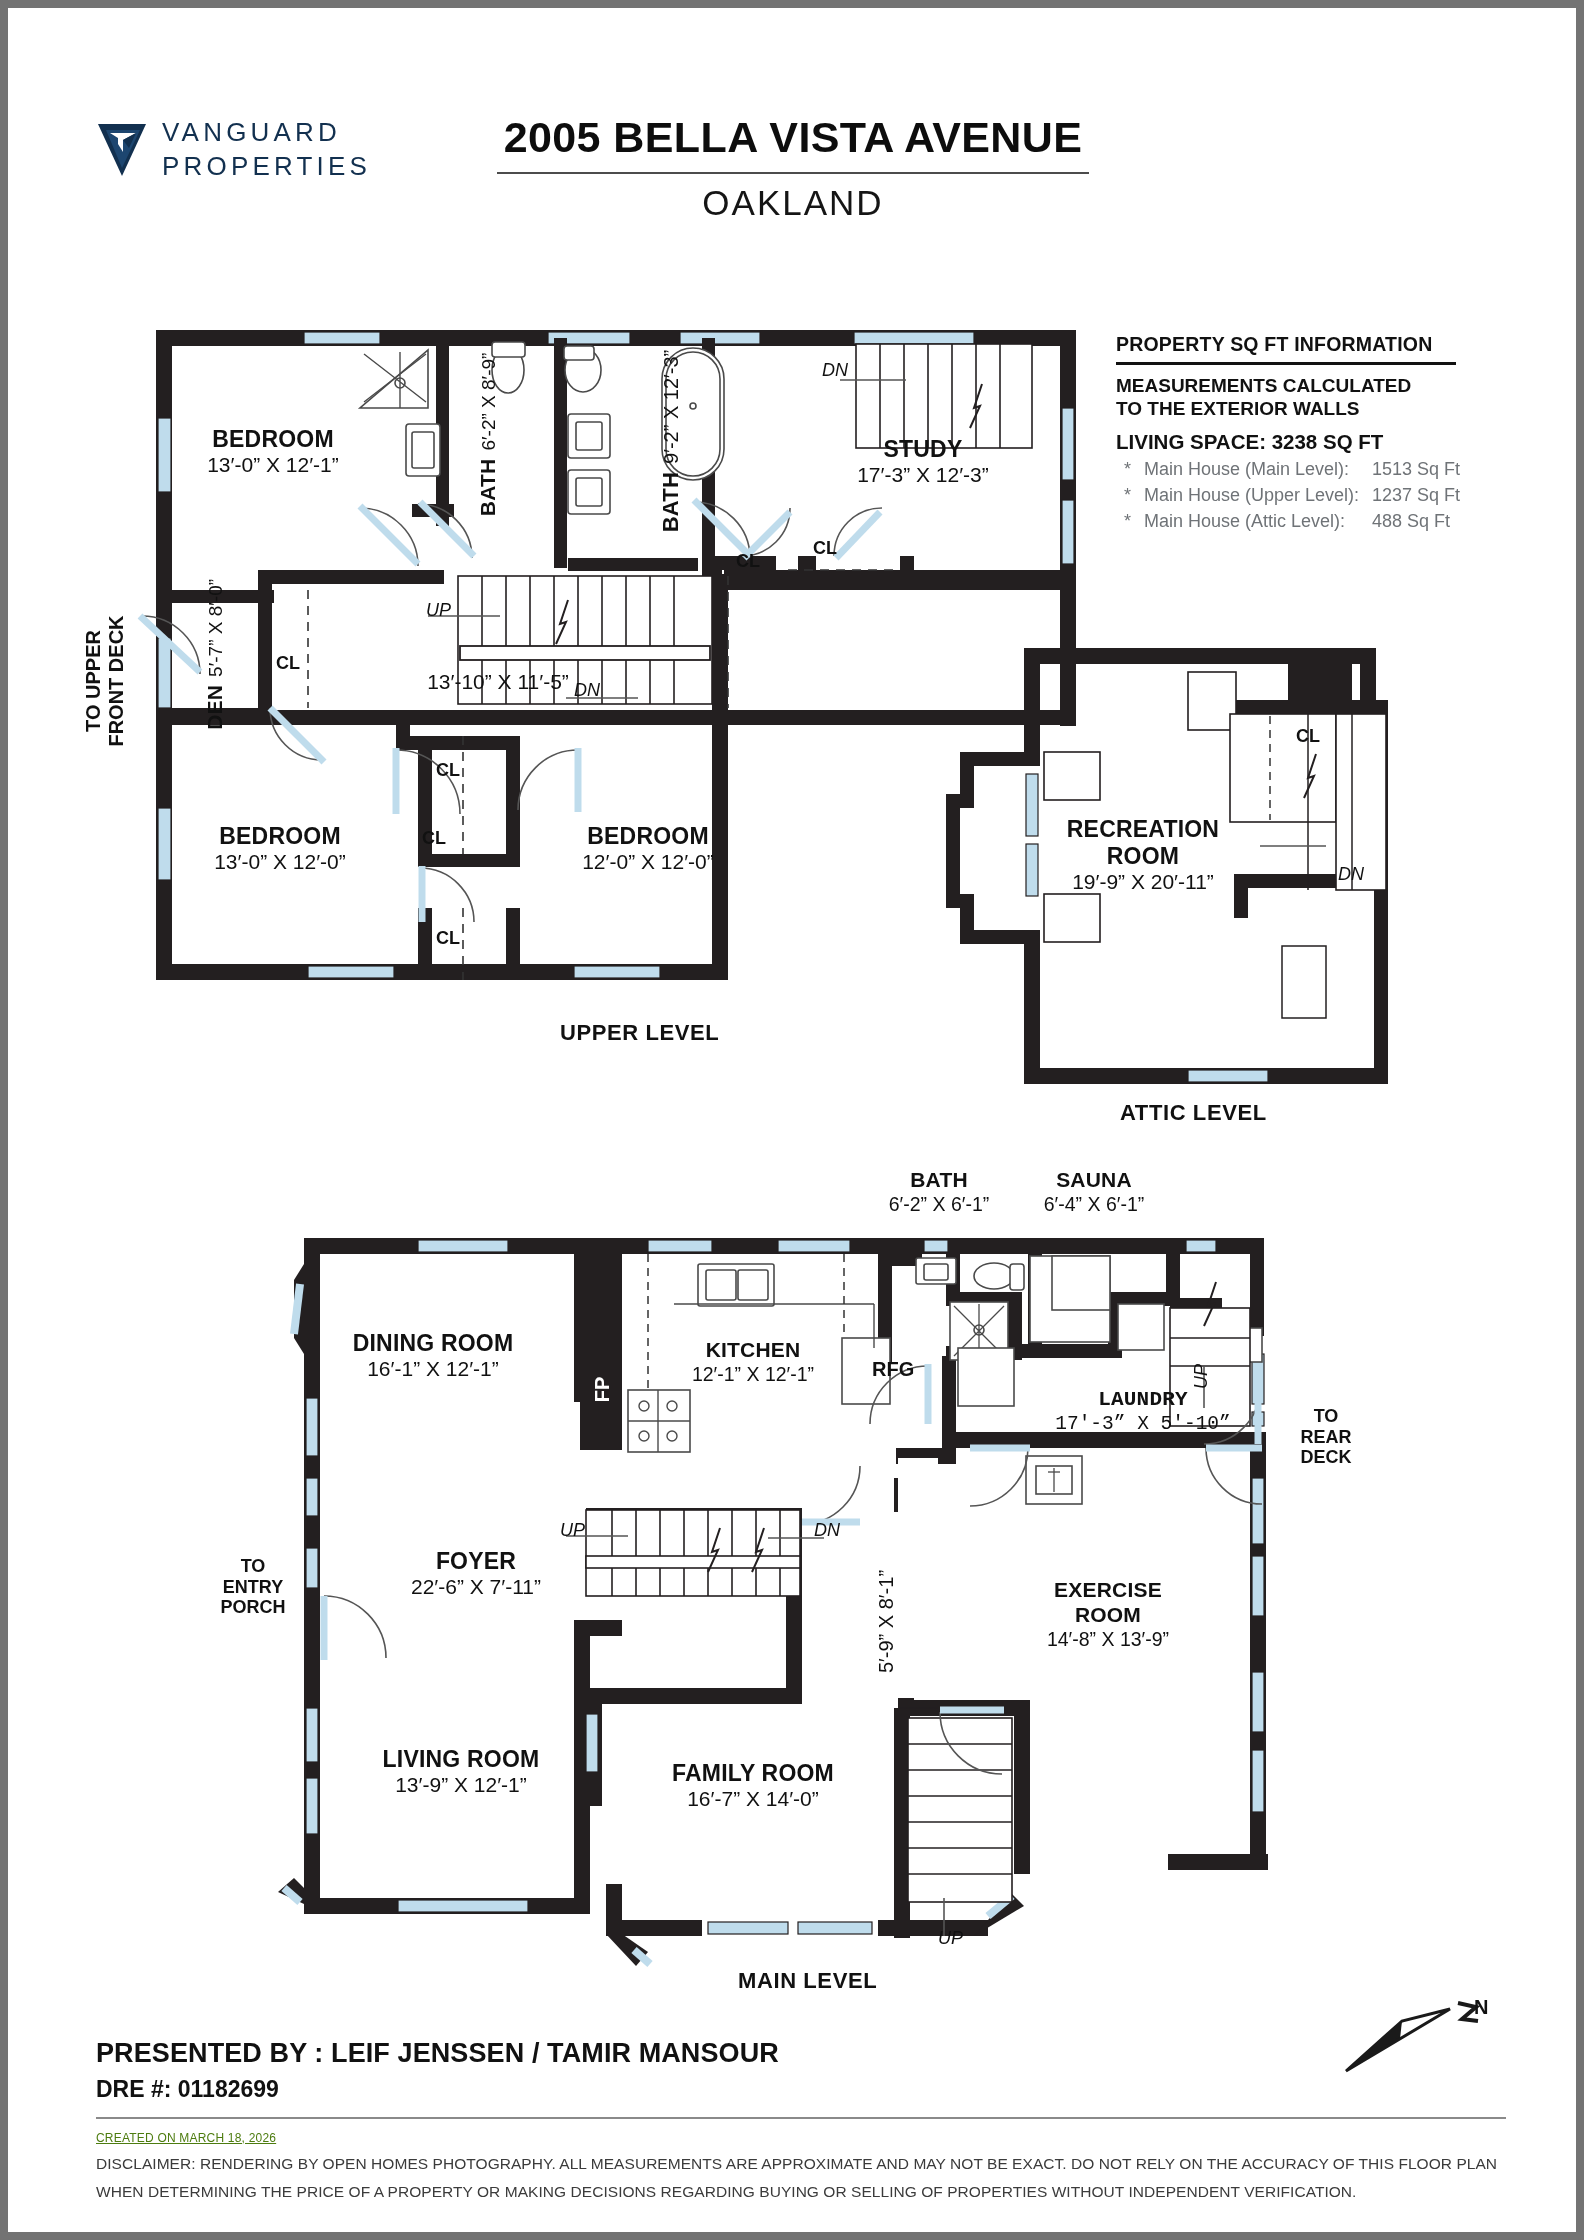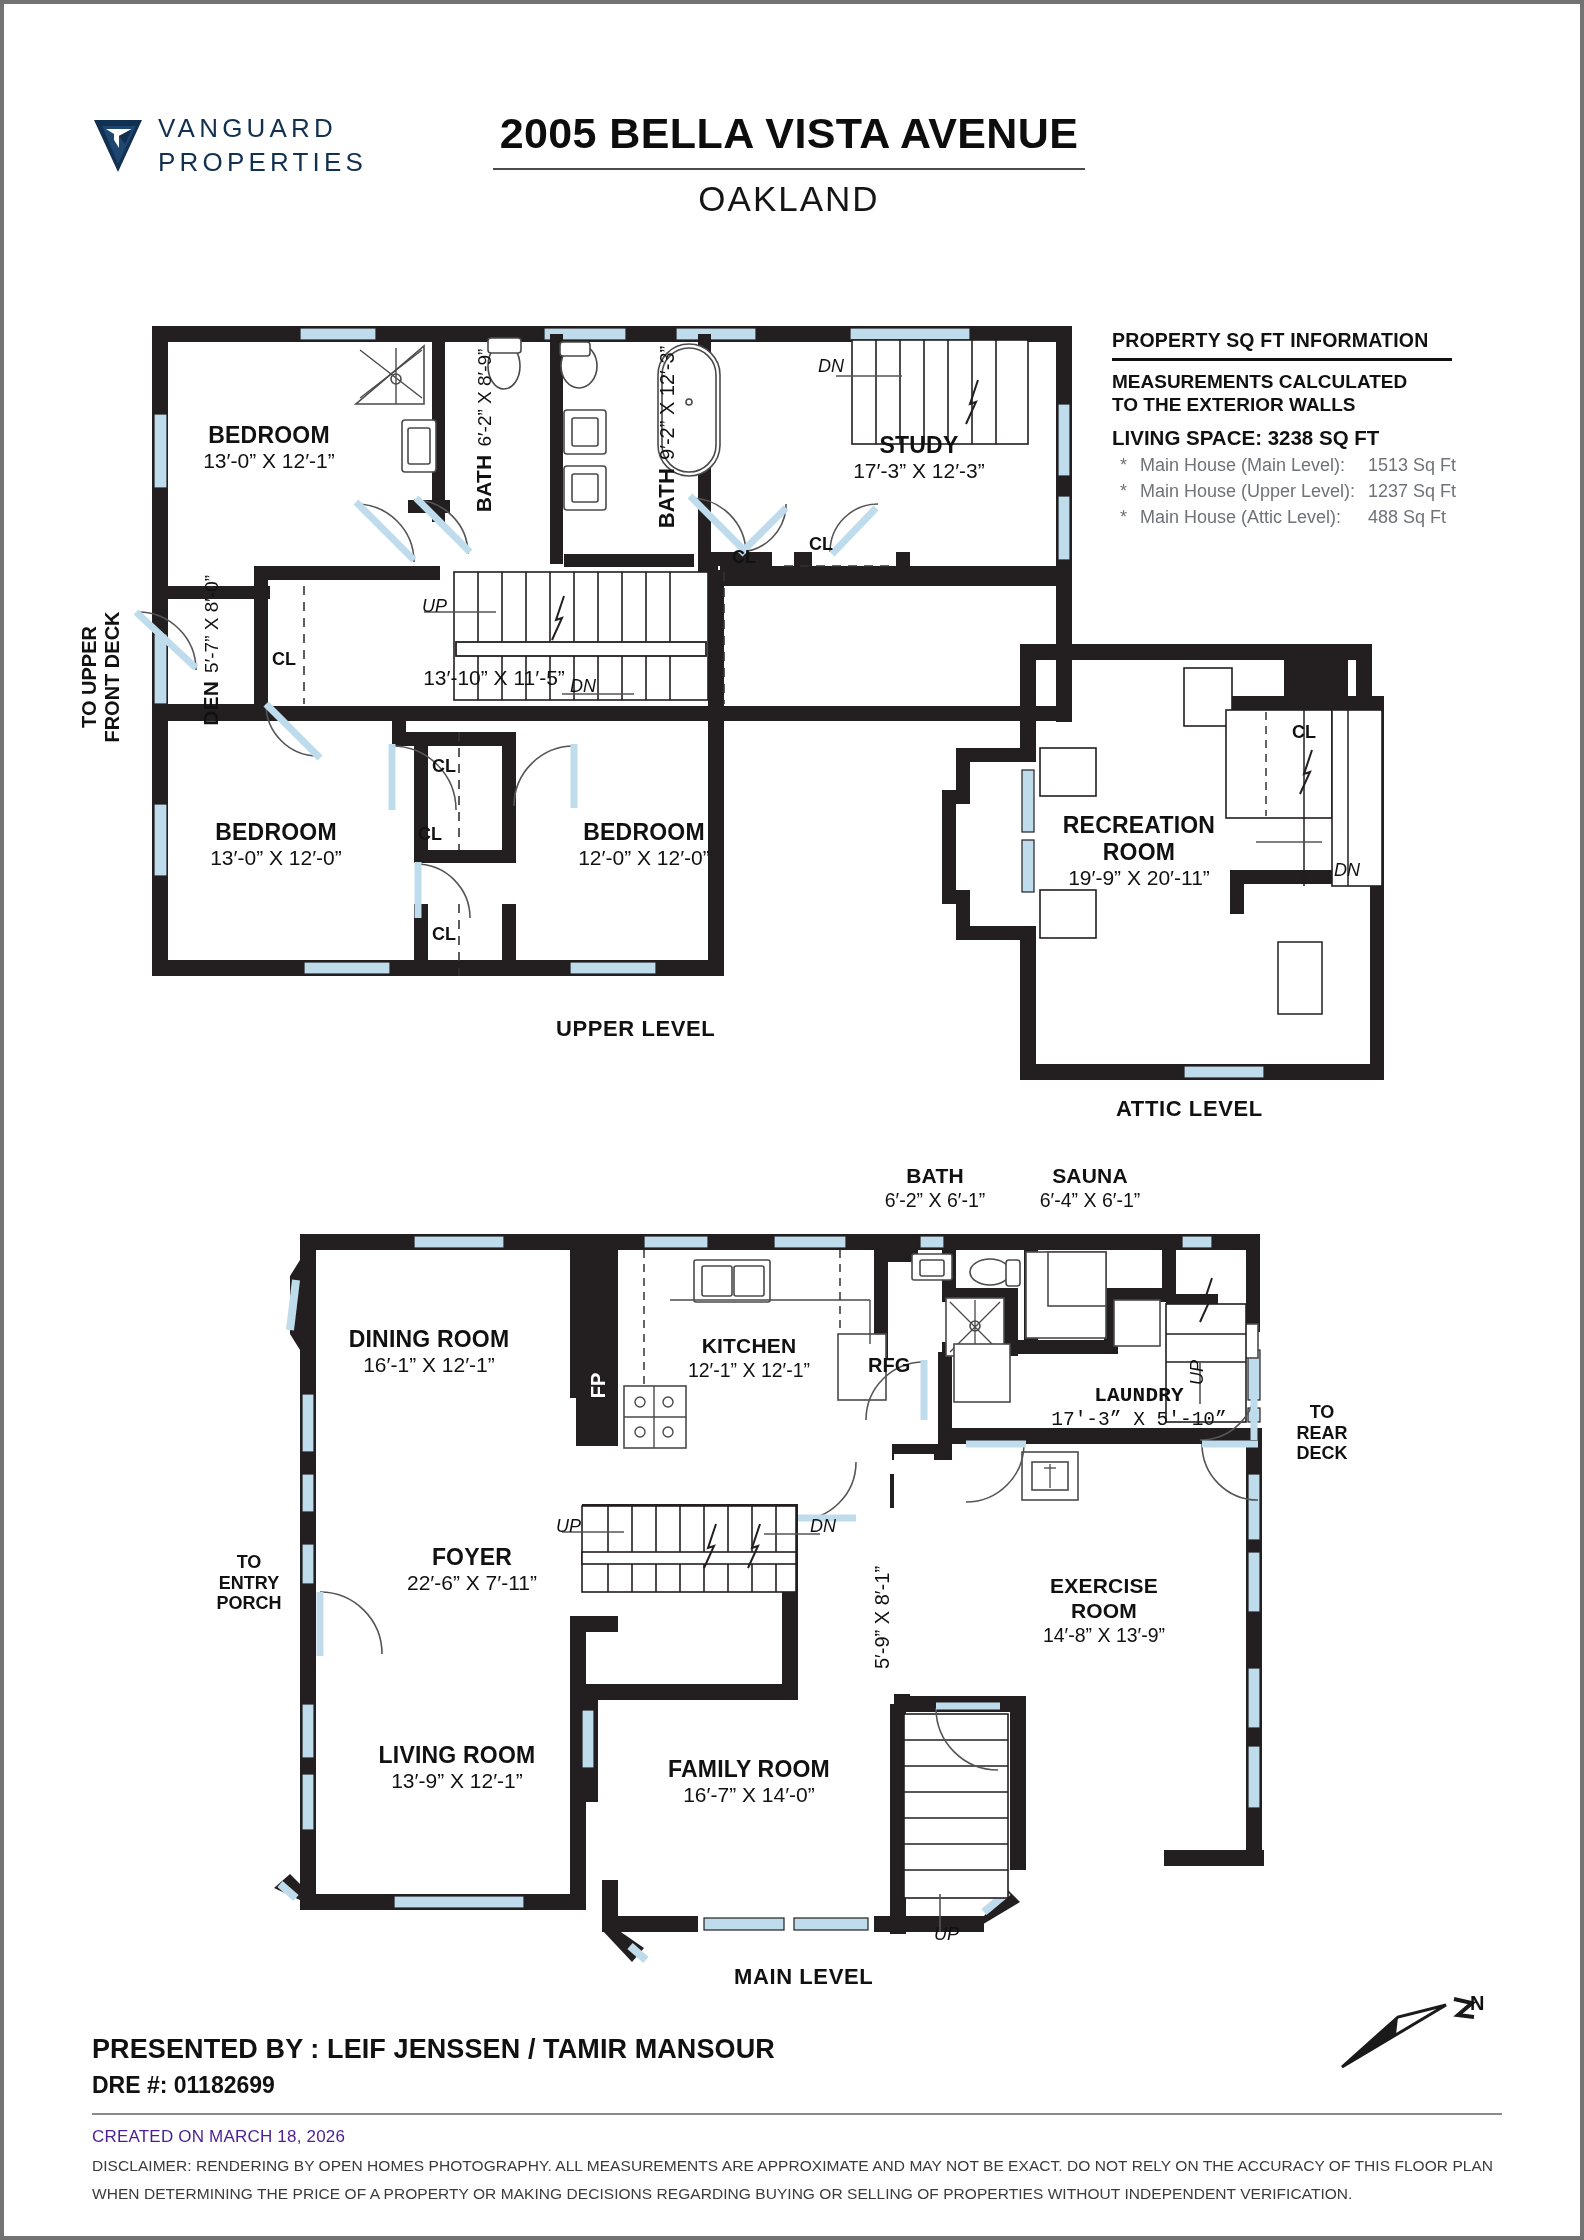--- a/index.html
+++ b/index.html
@@ -7,21 +7,21 @@
   body {
     width: 1584px; height: 2240px;
     background: #ffffff;
     font-family: "Liberation Sans", sans-serif;
     color: #111111;
     position: relative;
     overflow: hidden;
   }
   #page {
     position: absolute; inset: 0;
-    border: 4px solid #737373;
+    border: 8px solid #737373;
   }
   
   #header { position: absolute; left: 0; top: 0; width: 100%; height: 250px; }
   #logo-block {
     position: absolute; left: 88px; top: 108px;
     display: flex; align-items: center; gap: 14px;
   }
   #logo-mark { width: 52px; height: 56px; }
   #logo-words {
     color: #12304f;
@@ -69,21 +69,21 @@
   .dirn { position: absolute; font-size: 18px; font-weight: 700; text-align: center; line-height: 1.15; }
   .levl { position: absolute; font-size: 22px; font-weight: 700; letter-spacing: 0.6px; }
   .updn { position: absolute; font-size: 18px; font-style: italic; font-weight: 500; }
   .rot90 { transform: rotate(-90deg); transform-origin: 50% 50%; }
 
   
   #footer { position: absolute; left: 88px; top: 2030px; width: 1410px; }
   #pres { font-size: 27px; font-weight: 800; letter-spacing: 0.1px; }
   #dre  { font-size: 23px; font-weight: 800; margin-top: 7px; }
   #foot-rule { height: 1.5px; background: #8a8a8a; margin: 14px 0 12px 0; }
-  #created { font-size: 17px; color: #4c1d95; letter-spacing: 0.2px; }
+  #created { font-size: 12px; color: #4d7c0f; letter-spacing: 0.2px; text-decoration: underline; }
   .disc { font-size: 15.5px; color: #3b3b3b; margin-top: 10px; letter-spacing: 0.05px; }
 </style>
 </head>
 <body>
 
 <div id="page">
 
   <div id="header">
 
     <div id="logo-block">

